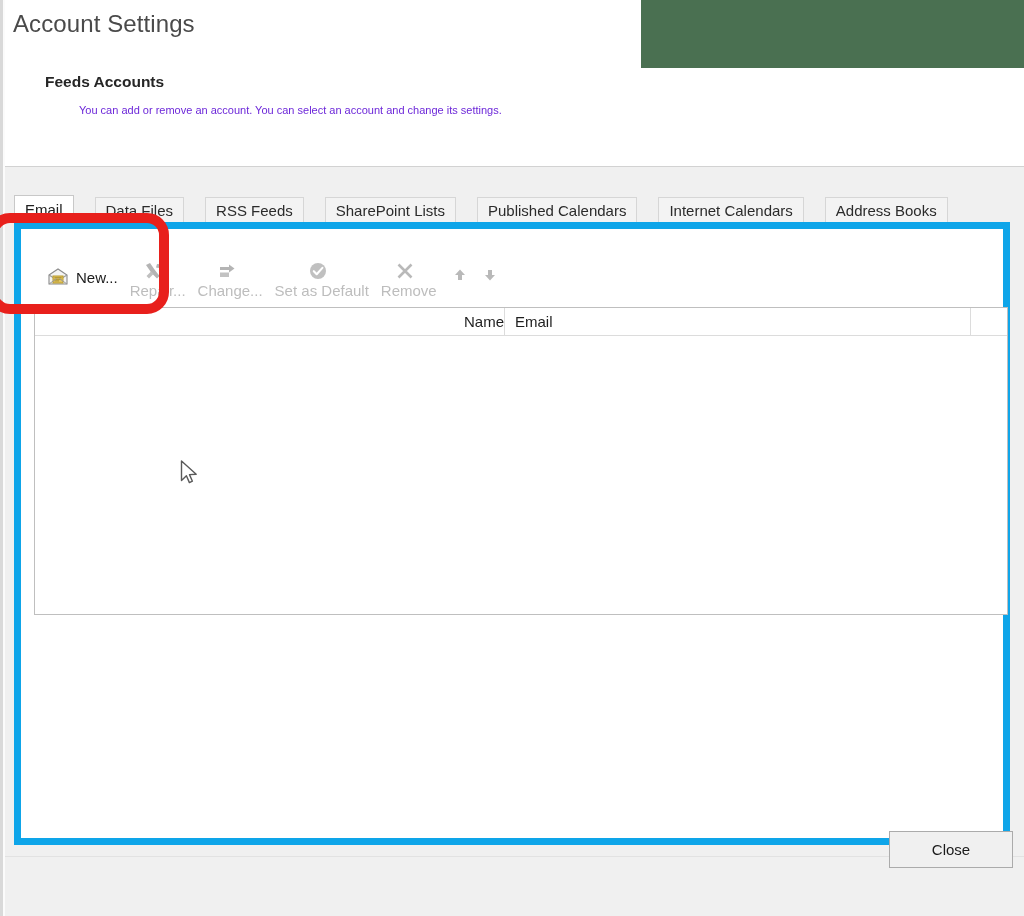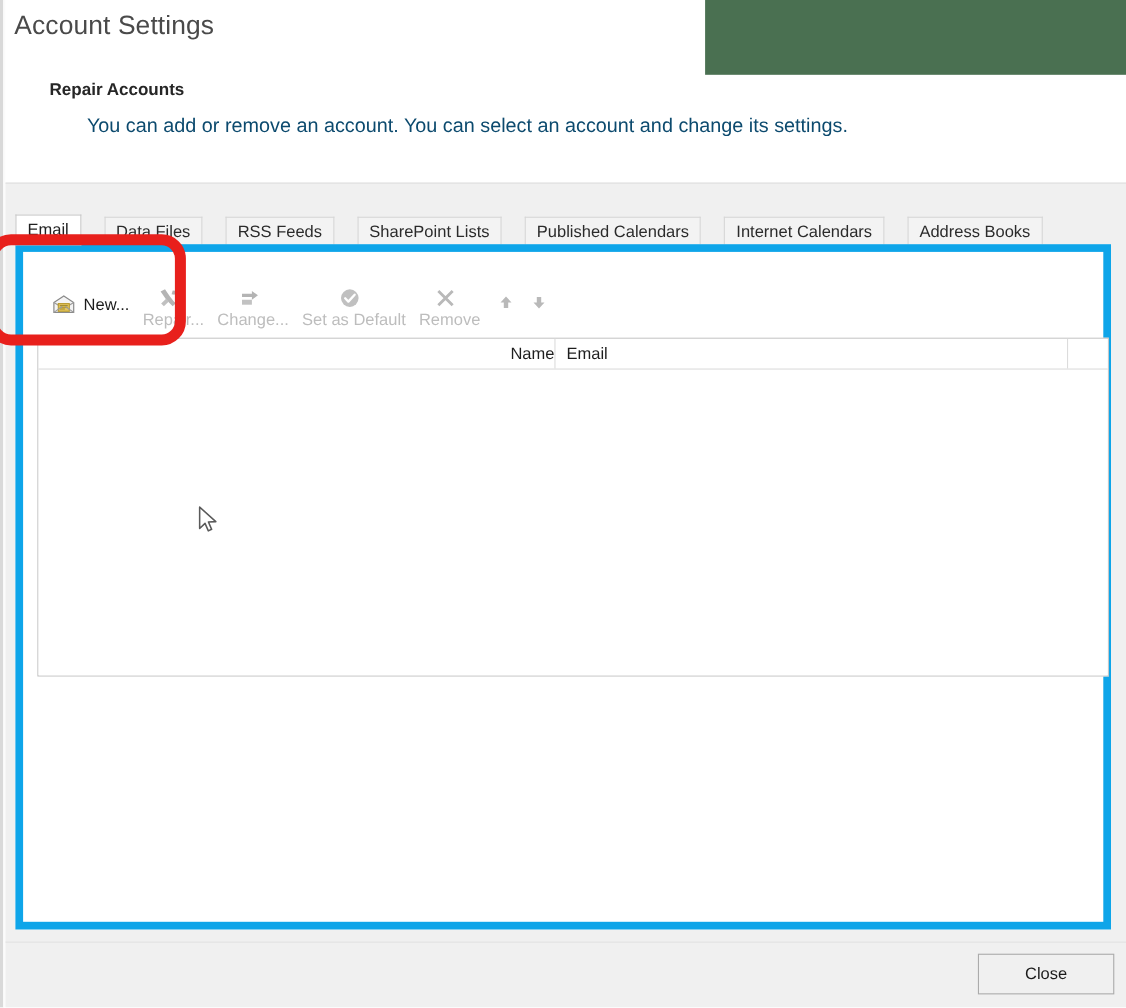--- a/index.html
+++ b/index.html
@@ -62,22 +62,22 @@
     position: absolute;
     left: 40px; top: 73px;
     font-size: 15.5px;
     font-weight: bold;
     color: #262626;
     white-space: nowrap;
   }
   .section-desc {
     position: absolute;
     left: 74px; top: 104px;
-    font-size: 18px;
-    color: #0c4a6e;
+    font-size: 11px;
+    color: #6d28d9;
     white-space: nowrap;
   }
   .header-rule {
     position: absolute;
     left: 5px; top: 166px;
     width: 1019px; height: 1px;
     background: #d2d2d2;
   }
 
   
@@ -199,21 +199,21 @@
 
   
   .footer-rule {
     position: absolute;
     left: 5px; top: 856px;
     width: 1019px; height: 1px;
     background: #e2e2e2;
   }
   .close-btn {
     position: absolute;
-    left: 889px; top: 867px;
+    left: 889px; top: 831px;
     width: 124px; height: 37px;
     background: #f0f0f0;
     border: 1px solid #ababab;
     font-size: 15px;
     color: #1b1b1b;
     display: flex;
     align-items: center;
     justify-content: center;
     font-family: "Liberation Sans", sans-serif;
     padding: 0;
@@ -242,21 +242,21 @@
 </head>
 <body>
 
 <div id="root">
 
   <div class="win-left-border"></div>
   <div class="win-left-border2"></div>
 
   <div class="header">
     <div class="title">Account Settings</div>
-    <div class="section-head">Repair Accounts</div>
+    <div class="section-head">Feeds Accounts</div>
     <div class="section-desc">You can add or remove an account. You can select an account and change its settings.</div>
   </div>
   <div class="header-rule"></div>
 
   <div class="body-bg"></div>
 
   <div class="green-block"></div>
 
   <div class="tabstrip">
     <div class="tab selected">

